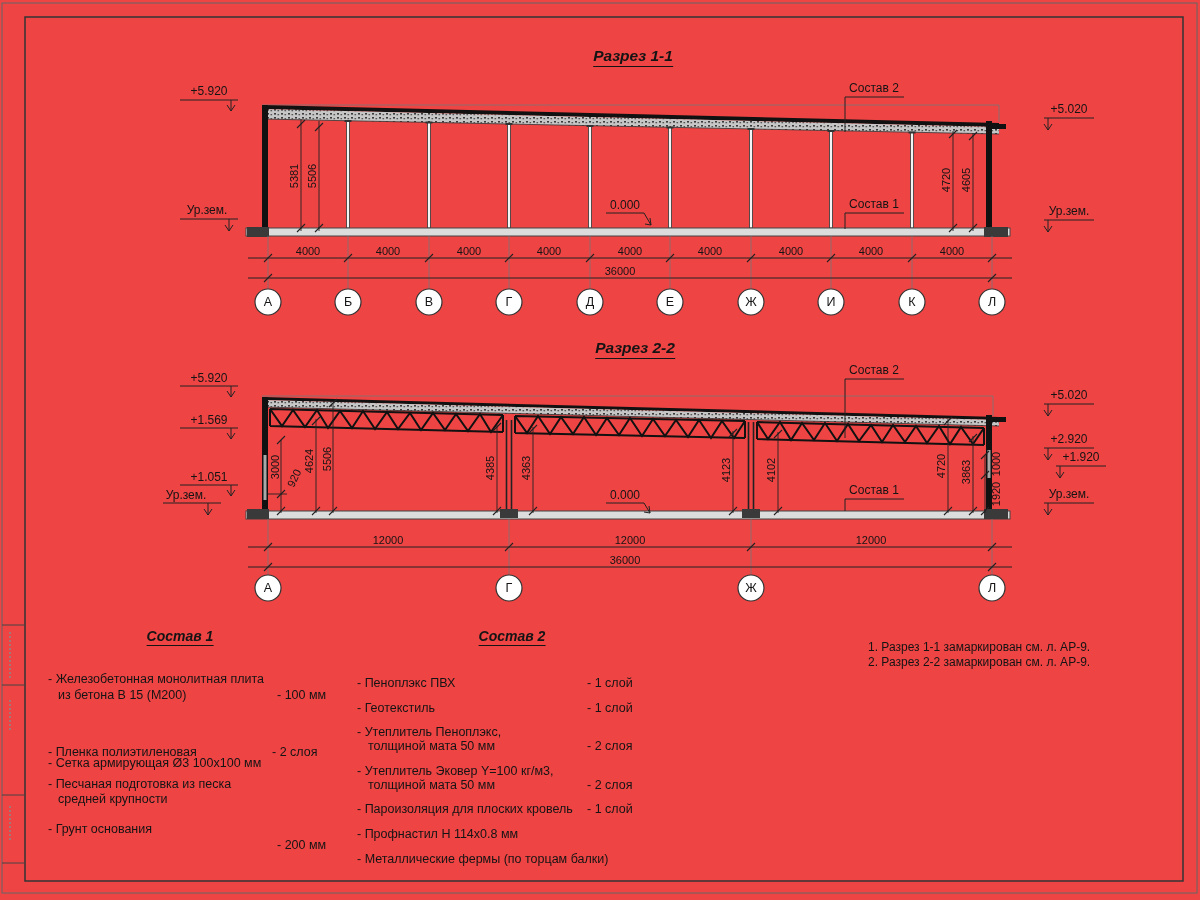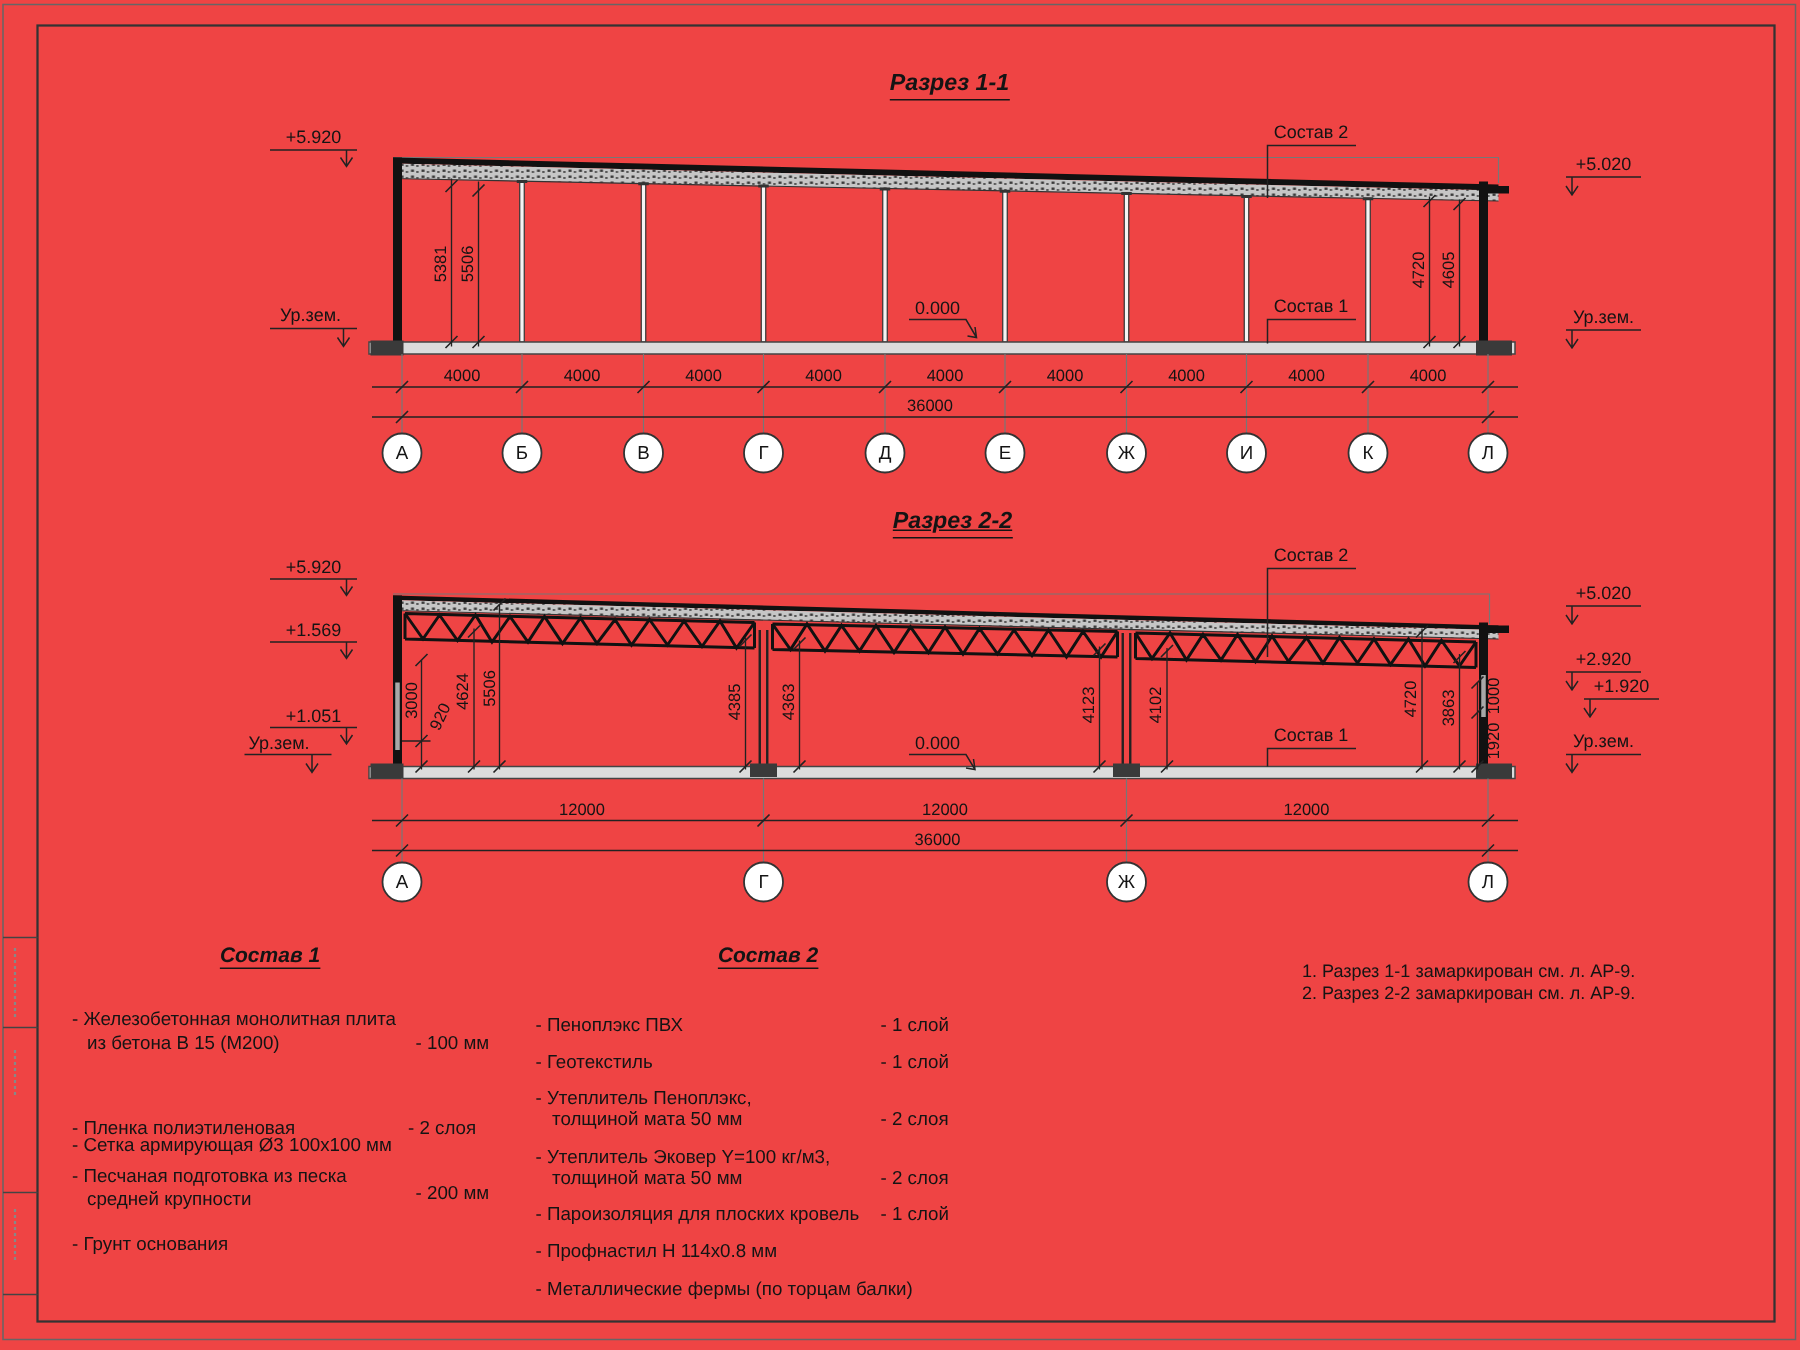--- a/index.html
+++ b/index.html
@@ -210,21 +210,21 @@
   <div class="t c axis" style="left:348px;top:302px;">Б</div>
   <div class="t c axis" style="left:429px;top:302px;">В</div>
   <div class="t c axis" style="left:509px;top:302px;">Г</div>
   <div class="t c axis" style="left:590px;top:302px;">Д</div>
   <div class="t c axis" style="left:670px;top:302px;">Е</div>
   <div class="t c axis" style="left:751px;top:302px;">Ж</div>
   <div class="t c axis" style="left:831px;top:302px;">И</div>
   <div class="t c axis" style="left:912px;top:302px;">К</div>
   <div class="t c axis" style="left:992px;top:302px;">Л</div>
 
-  <div class="t c title" style="left:635px;top:349px;text-decoration:underline;">Разрез 2-2</div>
+  <div class="t c title" style="left:635px;top:349px;">Разрез 2-2</div>
   <div class="t c f12" style="left:209px;top:378px;">+5.920</div>
   <div class="t c f12" style="left:209px;top:420px;">+1.569</div>
   <div class="t c f12" style="left:209px;top:477px;">+1.051</div>
   <div class="t c f12" style="left:186px;top:495px;">Ур.зем.</div>
   <div class="t c f12" style="left:1069px;top:395px;">+5.020</div>
   <div class="t c f12" style="left:1069px;top:439px;">+2.920</div>
   <div class="t c f12" style="left:1081px;top:457px;">+1.920</div>
   <div class="t c f12" style="left:1069px;top:494px;">Ур.зем.</div>
   <div class="t c f12" style="left:625px;top:495px;">0.000</div>
   <div class="t c f12" style="left:874px;top:370px;">Состав 2</div>
@@ -252,21 +252,21 @@
 
   <div class="t c subtitle" style="left:180px;top:637px;">Состав 1</div>
   <div class="t f125" style="left:48px;top:672px;">- Железобетонная  монолитная плита</div>
   <div class="t f125" style="left:58px;top:688px;">из бетона В 15 (М200)</div>
   <div class="t f125" style="left:277px;top:688px;">- 100 мм</div>
   <div class="t f125" style="left:48px;top:756px;">- Сетка армирующая Ø3 100х100 мм</div>
   <div class="t f125" style="left:48px;top:745px;">- Пленка полиэтиленовая</div>
   <div class="t f125" style="left:272px;top:745px;">-  2 слоя</div>
   <div class="t f125" style="left:48px;top:777px;">- Песчаная подготовка из песка</div>
   <div class="t f125" style="left:58px;top:792px;">средней крупности</div>
-  <div class="t f125" style="left:277px;top:788px;">- 200 мм</div>
+  <div class="t f125" style="left:277px;top:838px;">- 200 мм</div>
   <div class="t f125" style="left:48px;top:822px;">- Грунт основания</div>
 
   <div class="t c subtitle" style="left:512px;top:637px;">Состав 2</div>
   <div class="t f125" style="left:357px;top:676px;">- Пеноплэкс ПВХ</div>
   <div class="t f125" style="left:587px;top:676px;">- 1 слой</div>
   <div class="t f125" style="left:357px;top:701px;">- Геотекстиль</div>
   <div class="t f125" style="left:587px;top:701px;">- 1 слой</div>
   <div class="t f125" style="left:357px;top:725px;">- Утеплитель Пеноплэкс,</div>
   <div class="t f125" style="left:368px;top:739px;">толщиной мата 50 мм</div>
   <div class="t f125" style="left:587px;top:739px;">- 2 слоя</div>

